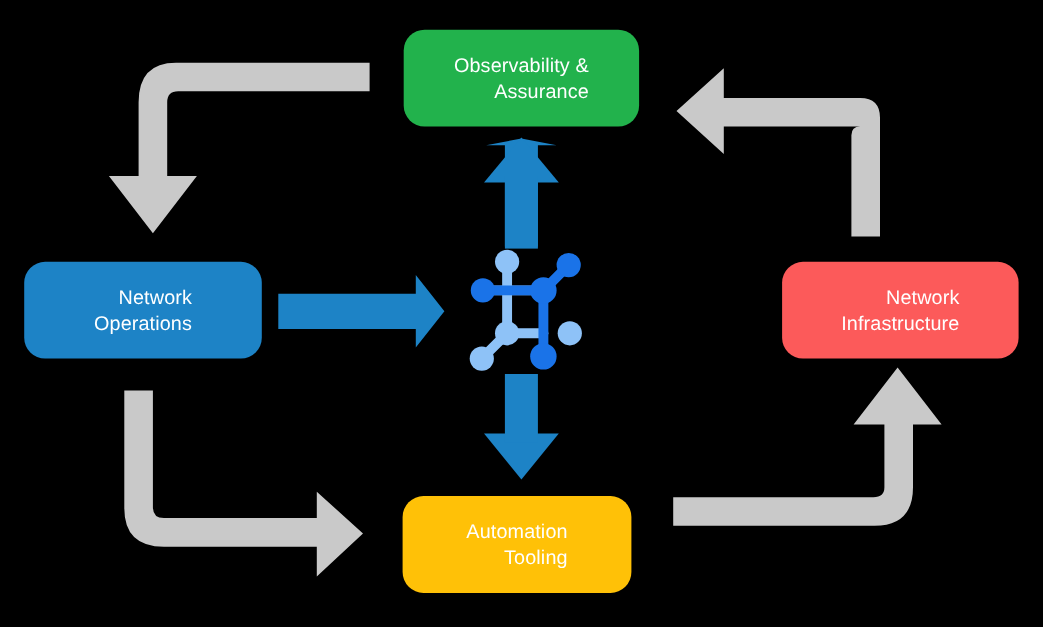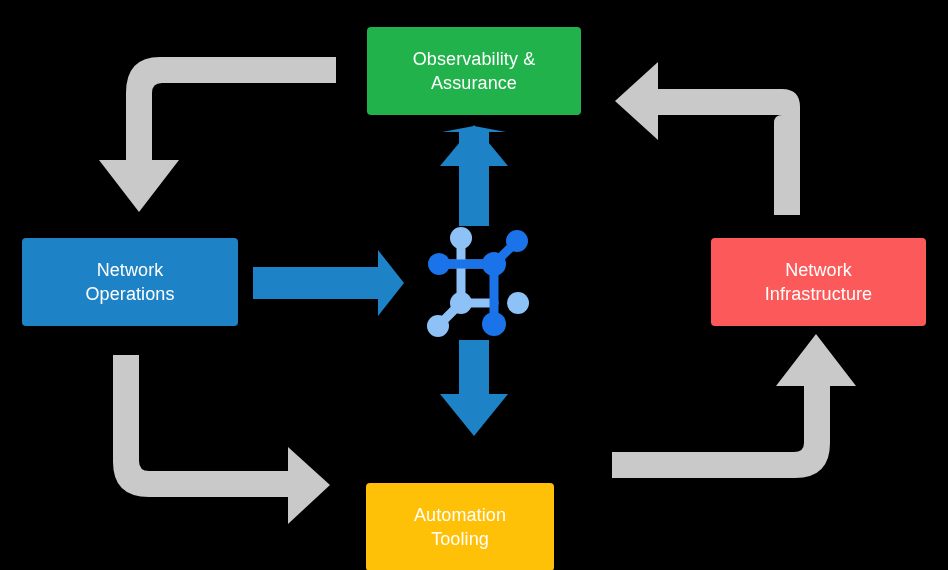--- a/index.html
+++ b/index.html
@@ -14,22 +14,22 @@
     height: 570px;
     background: #000000;
     overflow: hidden;
     font-family: "Liberation Sans", sans-serif;
   }
   .node-box {
     position: absolute;
     display: flex;
     align-items: center;
     justify-content: center;
-    text-align: center;
-    border-radius: 4px;
+    text-align: right;
+    border-radius: 19px;
     color: #ffffff;
     font-size: 18px;
     line-height: 1.34;
     font-weight: 400;
     letter-spacing: 0.1px;
     box-sizing: border-box;
     padding: 4px 2px;
     white-space: pre-line;
   }
   #box-observability {
@@ -46,23 +46,22 @@
   }
   #box-network-infrastructure {
     left: 711px;
     top: 238px;
     width: 215px;
     height: 88px;
   }
   #box-automation-tooling {
     left: 366px;
     top: 451px;
-    width: 188px;
+    width: 208px;
     height: 88px;
-    margin-top: 32px;
   }
   .svg-layer {
     position: absolute;
     left: 0;
     top: 0;
     width: 948px;
     height: 570px;
   }
   .center-icon {
     position: absolute;

